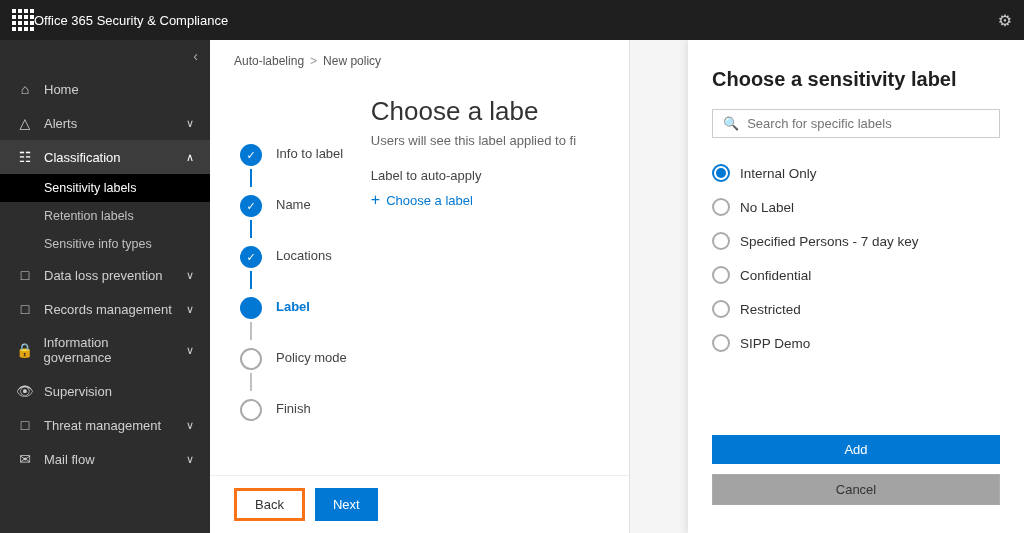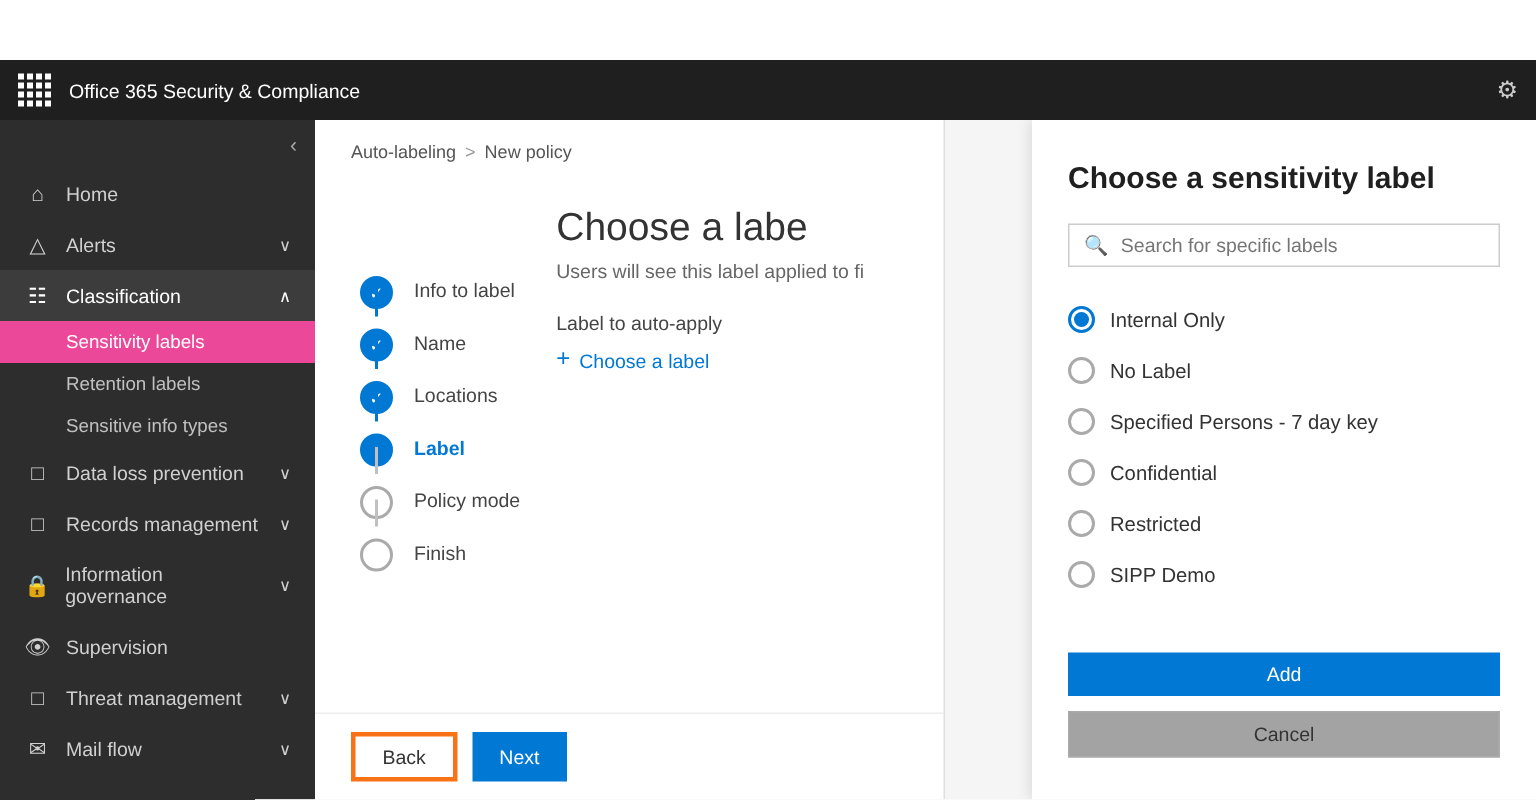--- a/index.html
+++ b/index.html
@@ -5,23 +5,21 @@
     * { margin: 0; padding: 0; box-sizing: border-box; }
     body { font-family: 'Segoe UI', sans-serif; width: 1024px; height: 533px; overflow: hidden; display: flex; flex-direction: column; }
 
     
     .top-bar {
       background: #1f1f1f;
       height: 40px;
       display: flex;
       align-items: center;
       padding: 0 12px;
-      gap: 12px;
       flex-shrink: 0;
-      margin-top: 40px;
     }
     .top-bar-grid {
       display: grid;
       grid-template-columns: repeat(4,4px);
       grid-template-rows: repeat(4,4px);
       gap: 2px;
     }
     .top-bar-grid span {
       width: 4px; height: 4px; background: #fff; display: block;
     }
@@ -76,21 +74,21 @@
     .sidebar-item.active { background: #3c3c3c; color: #fff; }
     .sidebar-item .icon { font-size: 14px; width: 18px; text-align: center; }
     .sidebar-item .chevron { margin-left: auto; font-size: 11px; }
 
     .sidebar-sub-item {
       padding: 7px 16px 7px 44px;
       font-size: 12.5px;
       cursor: pointer;
       color: #c0c0c0;
     }
-    .sidebar-sub-item.active { background: #ec4899; color: #fff; }
+    .sidebar-sub-item.active { background: #000000; color: #fff; }
 
     
     .content-area {
       flex: 1;
       background: #f5f5f5;
       position: relative;
       overflow: hidden;
     }
 
     
@@ -142,21 +140,21 @@
       color: #0078d4;
       font-size: 13px;
       cursor: pointer;
     }
     .choose-label-btn .plus { font-size: 16px; }
 
     
     .steps-list {
       display: flex;
       flex-direction: column;
-      gap: 0;
+      gap: 16px;
       padding: 60px 0 0 30px;
     }
     .step-item {
       display: flex;
       align-items: flex-start;
       gap: 14px;
       position: relative;
     }
     .step-item + .step-item::before {
       content: '';

